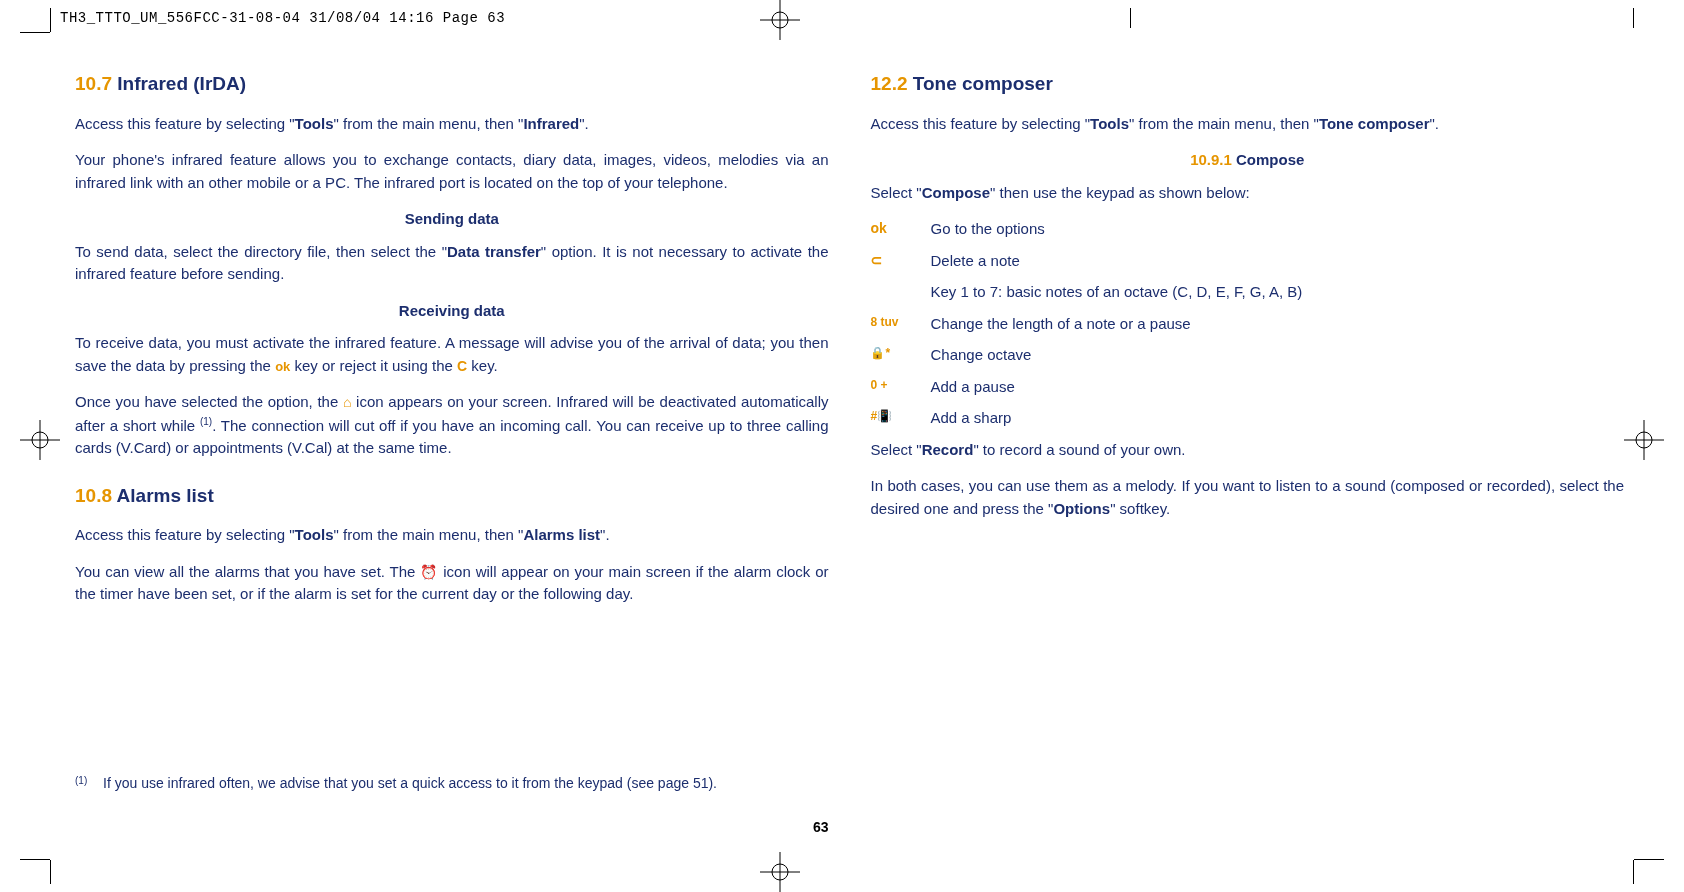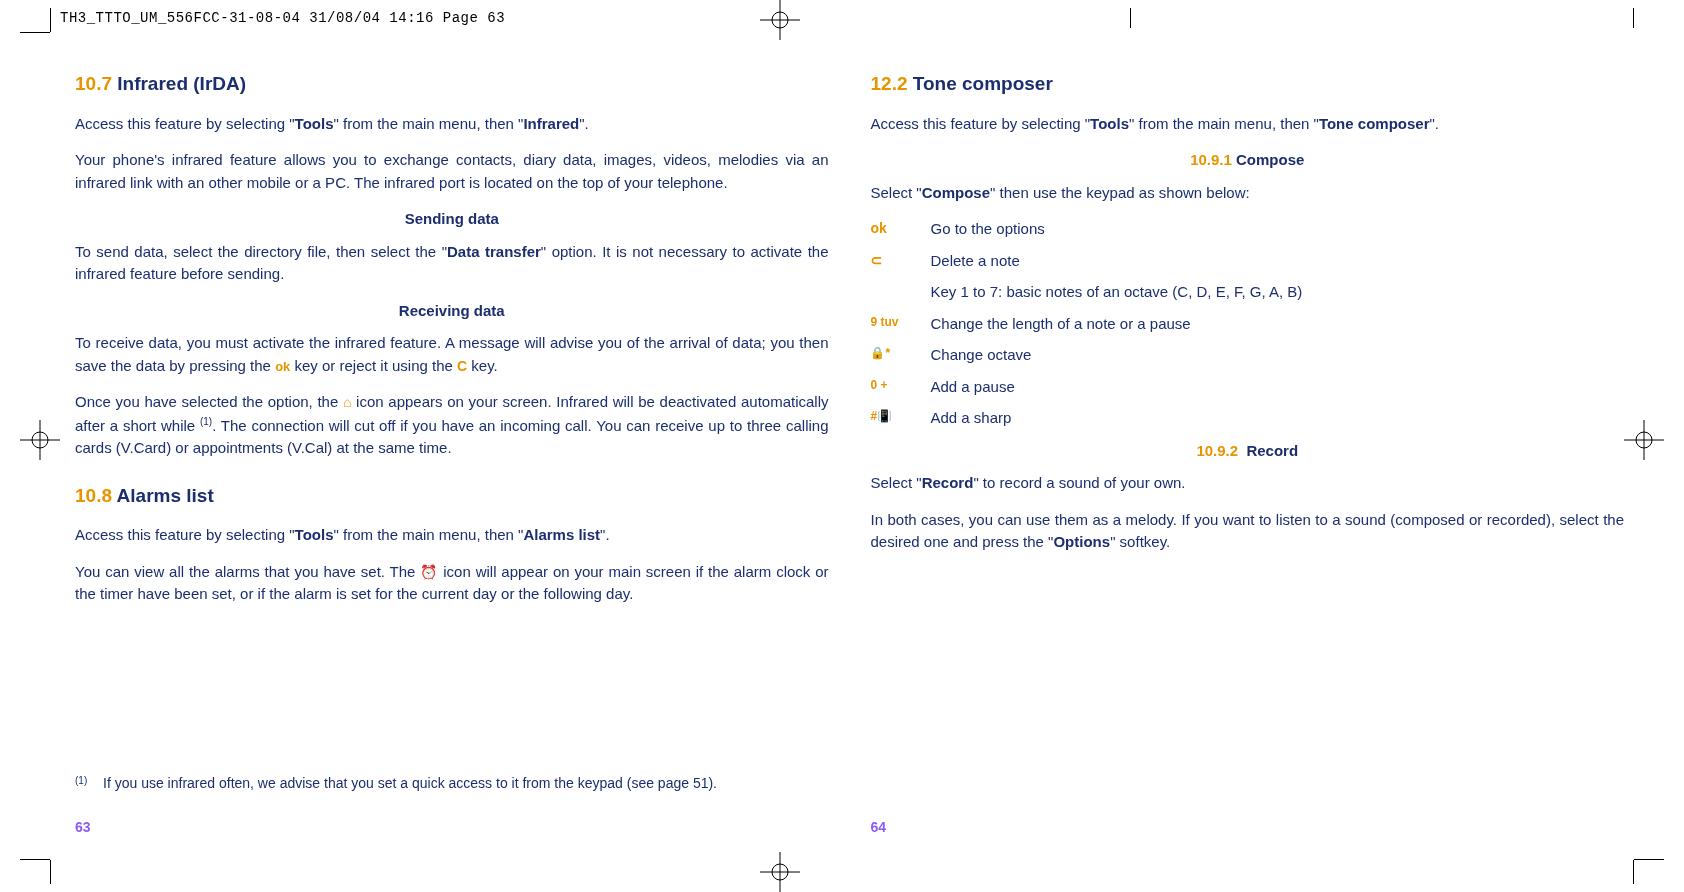--- a/index.html
+++ b/index.html
@@ -62,21 +62,21 @@
     .section-number { color: #e69500; }
     .body-text { margin-bottom: 14px; text-align: justify; }
     .sub-heading { font-weight: bold; margin-bottom: 10px; font-size: 15px; text-align: center; }
     .sub-number { color: #e69500; font-weight: bold; }
     .key-list { margin-top: 6px; }
     .key-row { display: flex; margin-bottom: 9px; align-items: flex-start; }
     .key-icon-cell { width: 60px; flex-shrink: 0; color: #e69500; font-weight: bold; font-size: 14px; }
     .key-text-cell { flex: 1; }
     .footnote { position: absolute; bottom: 58px; left: 0; font-size: 14px; display: flex; }
     .footnote-sup { font-size: 10px; vertical-align: super; width: 28px; flex-shrink: 0; }
-    .page-num { position: absolute; bottom: 14px; width: 100%; text-align: left; font-size: 14px; font-weight: bold; color: #8b5cf6; }
+    .page-num { position: absolute; bottom: 14px; width: 100%; text-align: right; font-size: 14px; font-weight: bold; color: #000000; }
     .inline-icon { color: #e69500; font-weight: bold; font-size: 14px; }
     .inline-icon-ok { color: #e69500; font-weight: bold; font-size: 13px; }
     .bold { font-weight: bold; }
     sup { font-size: 10px; }
   </style>
 </head>
 <body>
 
 <div class="header-line">TH3_TTTO_UM_556FCC-31-08-04  31/08/04  14:16  Page 63</div>
 
@@ -198,46 +198,41 @@
       </div>
       <div class="key-row">
         <div class="key-icon-cell">⊂</div>
         <div class="key-text-cell">Delete a note</div>
       </div>
       <div class="key-row">
         <div class="key-icon-cell"></div>
         <div class="key-text-cell">Key 1 to 7: basic notes of an octave (C, D, E, F, G, A, B)</div>
       </div>
       <div class="key-row">
-        <div class="key-icon-cell" style="font-size:12px;">9 tuv</div>
+        <div class="key-icon-cell" style="font-size:12px;">8 tuv</div>
         <div class="key-text-cell">Change the length of a note or a pause</div>
       </div>
       <div class="key-row">
         <div class="key-icon-cell" style="font-size:12px;">🔒*</div>
         <div class="key-text-cell">Change octave</div>
       </div>
       <div class="key-row">
         <div class="key-icon-cell" style="font-size:12px;">0 +</div>
         <div class="key-text-cell">Add a pause</div>
       </div>
       <div class="key-row">
         <div class="key-icon-cell" style="font-size:12px;">#📳</div>
         <div class="key-text-cell">Add a sharp</div>
       </div>
     </div>
 
-    <p class="sub-heading" style="margin-top:10px;">
-      <span class="sub-number">10.9.2</span>&nbsp;
-      <span>Record</span>
-    </p>
 
     <p class="body-text">
       <span>Select "</span><span class="bold">Record</span><span>" to record a sound of your own.</span>
     </p>
 
     <p class="body-text">
       <span>In both cases, you can use them as a melody. If you want to listen to a sound (composed or recorded), select the desired one and press the "</span><span class="bold">Options</span><span>" softkey.</span>
     </p>
 
-    <div class="page-num">64</div>
   </div>
 
 </div>
 
 </body></html>

